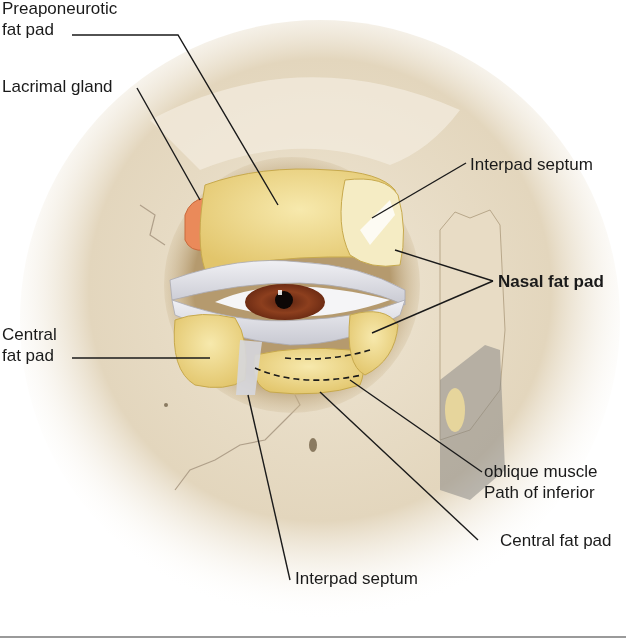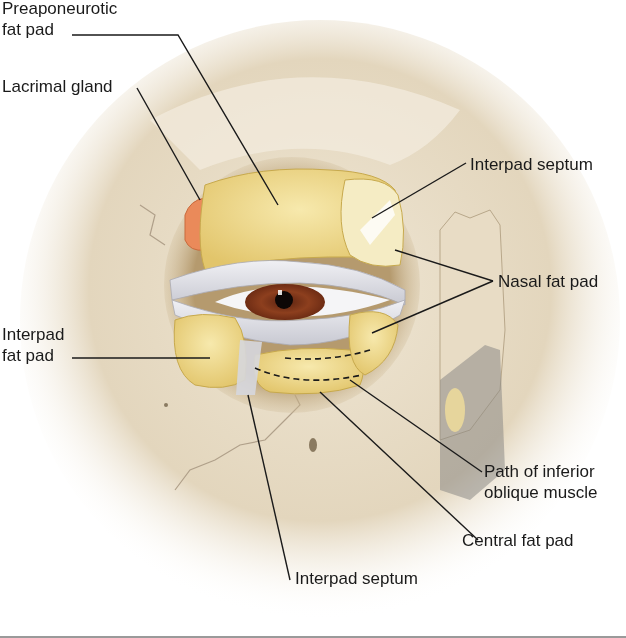--- a/index.html
+++ b/index.html
@@ -96,33 +96,33 @@
 </svg>
 
 <div class="label" style="left:2px;top:-2px;">
   <div>Preaponeurotic</div>
   <div>fat pad</div>
 </div>
 <div class="label" style="left:2px;top:76px;text-align:center;">
   <div>Lacrimal gland</div>
 </div>
 <div class="label" style="left:2px;top:324px;">
-  <div>Interpad</div>
+  <div>Central</div>
   <div>fat pad</div>
 </div>
 <div class="label" style="left:470px;top:154px;">
   <div>Interpad septum</div>
 </div>
-<div class="label" style="left:498px;top:271px;">
+<div class="label" style="left:498px;top:271px;font-weight:bold;">
   <div>Nasal fat pad</div>
 </div>
 <div class="label" style="left:484px;top:461px;">
+  <div>oblique muscle</div>
   <div>Path of inferior</div>
-  <div>oblique muscle</div>
 </div>
-<div class="label" style="left:462px;top:530px;">
+<div class="label" style="left:500px;top:530px;">
   <div>Central fat pad</div>
 </div>
 <div class="label" style="left:295px;top:568px;">
   <div>Interpad septum</div>
 </div>
 
 <div class="bottom-rule"></div>
 
 </body></html>

